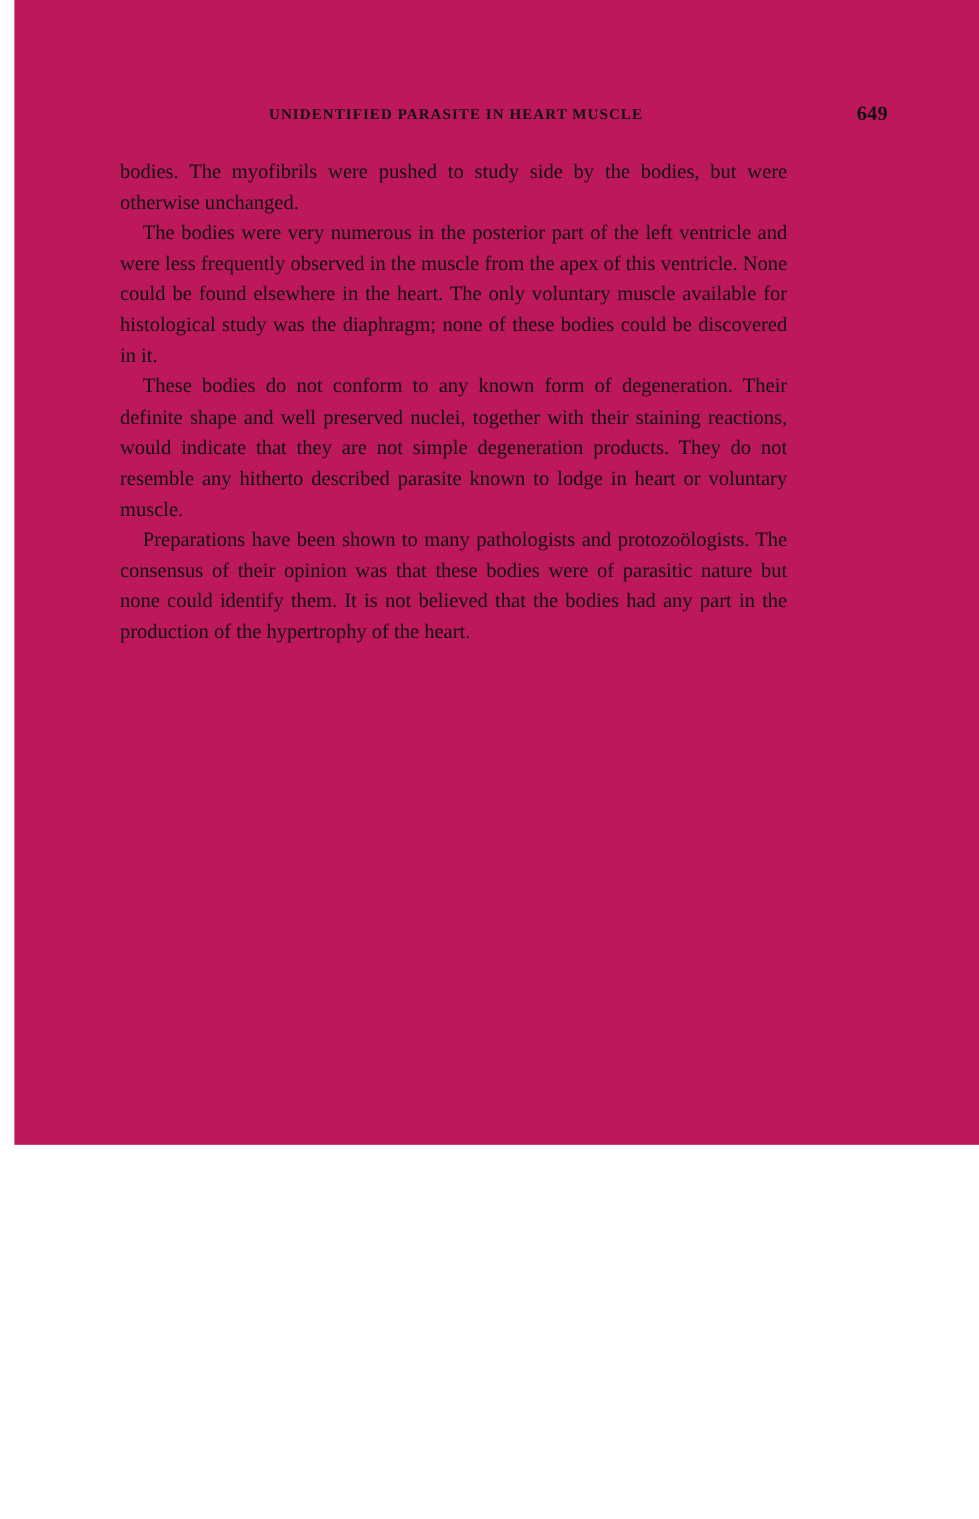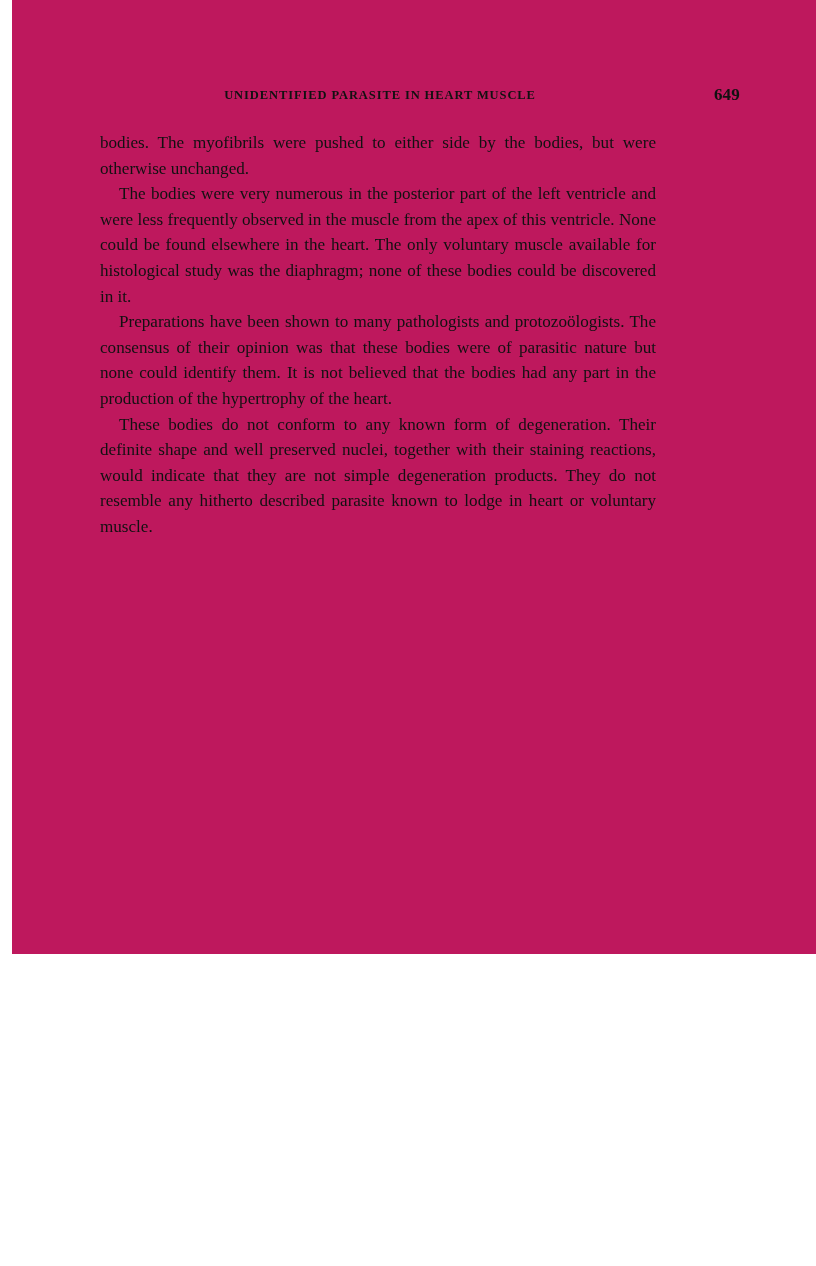--- a/index.html
+++ b/index.html
@@ -75,19 +75,19 @@
 <body>
 
 <div class="page">
 
   <div class="running-head">
     <div class="title">UNIDENTIFIED PARASITE IN HEART MUSCLE</div>
     <div class="folio">649</div>
   </div>
 
   <div class="body-text">
-    <p>bodies. The myofibrils were pushed to either side by the bodies, but were otherwise unchanged.</p>
+    <p>bodies. The myofibrils were pushed to study side by the bodies, but were otherwise unchanged.</p>
     <p>The bodies were very numerous in the posterior part of the left ventricle and were less frequently observed in the muscle from the apex of this ventricle. None could be found elsewhere in the heart. The only voluntary muscle available for histological study was the diaphragm; none of these bodies could be discovered in it.</p>
+    <p>These bodies do not conform to any known form of degeneration. Their definite shape and well preserved nuclei, together with their staining reactions, would indicate that they are not simple degeneration products. They do not resemble any hitherto described parasite known to lodge in heart or voluntary muscle.</p>
     <p>Preparations have been shown to many pathologists and protozoölogists. The consensus of their opinion was that these bodies were of parasitic nature but none could identify them. It is not believed that the bodies had any part in the production of the hypertrophy of the heart.</p>
-    <p>These bodies do not conform to any known form of degeneration. Their definite shape and well preserved nuclei, together with their staining reactions, would indicate that they are not simple degeneration products. They do not resemble any hitherto described parasite known to lodge in heart or voluntary muscle.</p>
   </div>
 
 </div>
 
 </body></html>

